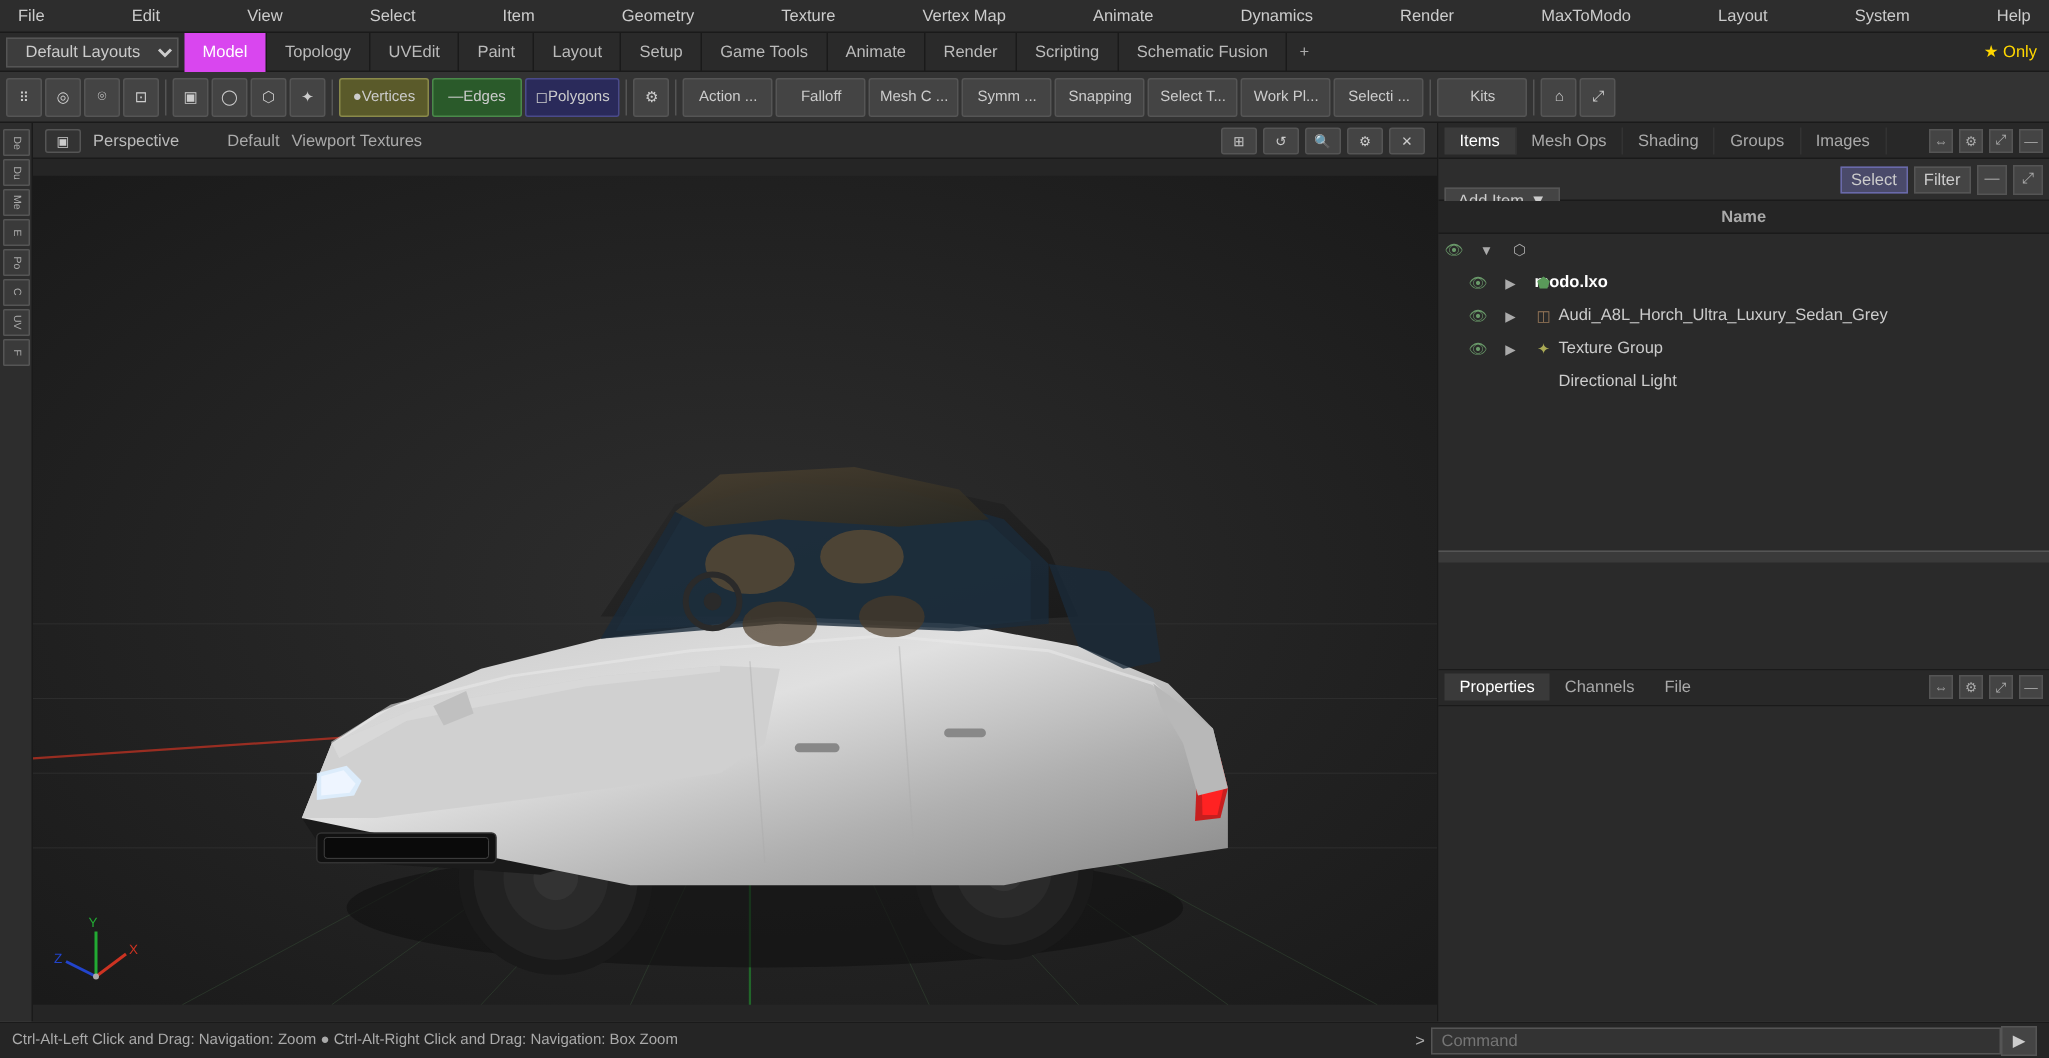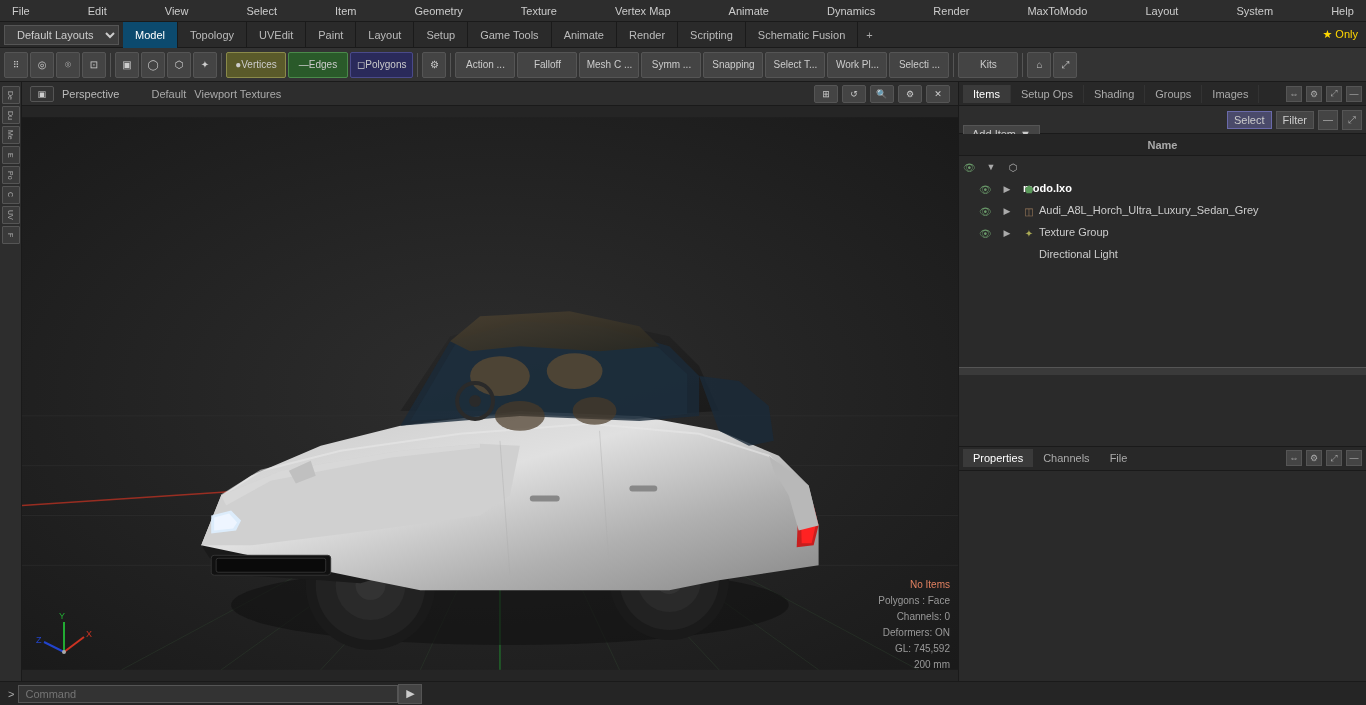--- a/index.html
+++ b/index.html
@@ -6,21 +6,21 @@
     body { width: 1366px; height: 705px; background: #3a3a3a; font-family: 'Segoe UI', Arial, sans-serif; font-size: 11px; color: #ccc; overflow: hidden; }
 
     
     .menu-bar { display: flex; align-items: center; background: #2d2d2d; height: 22px; padding: 0 4px; border-bottom: 1px solid #1a1a1a; justify-content: space-between; }
     .menu-item { padding: 2px 8px; cursor: pointer; color: #ccc; font-size: 11px; }
 
     
     .layout-bar { display: flex; align-items: center; background: #2a2a2a; height: 26px; border-bottom: 1px solid #1a1a1a; }
     .layout-dropdown { background: #3d3d3d; border: 1px solid #555; color: #ccc; padding: 2px 8px; font-size: 11px; margin: 0 4px; height: 20px; }
     .layout-tab { padding: 3px 12px; color: #bbb; font-size: 11px; cursor: pointer; border-right: 1px solid #1a1a1a; height: 26px; display: flex; align-items: center; }
-    .layout-tab.active { background: #0c4a6e; color: #fff; }
+    .layout-tab.active { background: #d946ef; color: #fff; }
     .layout-tab-add { padding: 3px 8px; color: #aaa; cursor: pointer; }
     .layout-star { margin-left: auto; padding: 0 8px; color: #ffd700; font-size: 11px; }
 
     
     .toolbar { display: flex; align-items: center; background: #333; height: 34px; border-bottom: 1px solid #1a1a1a; padding: 0 4px; gap: 2px; flex-wrap: nowrap; overflow: hidden; }
     .toolbar-btn { background: #444; border: 1px solid #555; color: #ccc; padding: 2px 4px; cursor: pointer; font-size: 10px; height: 26px; display: flex; align-items: center; justify-content: center; min-width: 24px; border-radius: 2px; }
     .toolbar-sep { width: 1px; height: 24px; background: #555; margin: 0 2px; }
     .toolbar-btn-wide { min-width: 60px; padding: 2px 6px; }
 
     
@@ -292,49 +292,41 @@
 
         <path d="M268 355 L290 345 L295 360 L275 368 Z" fill="#c0c0c0"></path>
 
         <path d="M780 385 L795 390 L800 410 L795 430 L778 432 Z" fill="#cc1111" opacity="0.9"></path>
         <path d="M782 388 L793 393 L797 410 L793 428 L783 428 Z" fill="#ff2222"></path>
 
         <path d="M750 340 L790 370 L800 410 L780 415 L770 380 L755 355 Z" fill="#b8b8b8"></path>
       </svg>
 
       
-      <div class="viewport-status">
-        <div class="no-items">No Items</div>
-        <div>Polygons : Face</div>
-        <div>Channels: 0</div>
-        <div>Deformers: ON</div>
-        <div>GL: 745,592</div>
-        <div>200 mm</div>
-      </div>
 
       
       <div class="axis-indicator">
         <svg width="60" height="60" viewBox="0 0 60 60">
           <line x1="30" y1="45" x2="50" y2="30" stroke="#cc3322" stroke-width="2"></line>
           <text x="52" y="30" fill="#cc3322" font-size="9">X</text>
           <line x1="30" y1="45" x2="30" y2="15" stroke="#22aa33" stroke-width="2"></line>
           <text x="25" y="12" fill="#22aa33" font-size="9">Y</text>
           <line x1="30" y1="45" x2="10" y2="35" stroke="#2244cc" stroke-width="2"></line>
           <text x="2" y="36" fill="#2244cc" font-size="9">Z</text>
           <circle cx="30" cy="45" r="2" fill="#aaa"></circle>
         </svg>
       </div>
     </div>
   </div>
 
   <div class="right-panel">
 
     <div class="panel-tabs">
       <div class="panel-tab active">Items</div>
-      <div class="panel-tab">Setup Ops</div>
+      <div class="panel-tab">Mesh Ops</div>
       <div class="panel-tab">Shading</div>
       <div class="panel-tab">Groups</div>
       <div class="panel-tab">Images</div>
       <div class="panel-icons">
         <div class="panel-icon-btn">⇔</div>
         <div class="panel-icon-btn">⚙</div>
         <div class="panel-icon-btn">⤢</div>
         <div class="panel-icon-btn">—</div>
       </div>
     </div>
@@ -405,16 +397,17 @@
       </div>
     </div>
 
     <div class="props-content" style="flex:1; background:#2a2a2a;">
     </div>
 
   </div>
 </div>
 
 <div class="status-bar" style="position:fixed; bottom:0; left:0; right:0; display:flex; align-items:center; background:#252525; height:24px; padding:0 8px; border-top:1px solid #1a1a1a;">
+  <span class="status-text">Ctrl-Alt-Left Click and Drag: Navigation: Zoom ● Ctrl-Alt-Right Click and Drag: Navigation: Box Zoom</span>
   <span style="color:#aaa; margin-right:4px;">&gt;</span>
   <input class="command-box" type="text" style="flex: 1 1 0%; max-width: 380px; background: rgb(51, 51, 51); border: 1px solid rgb(85, 85, 85); color: rgb(204, 204, 204); padding: 2px 6px; font-size: 11px; outline: none;" placeholder="Command">
   <div class="command-run">▶</div>
 </div>
 
 </body></html>

